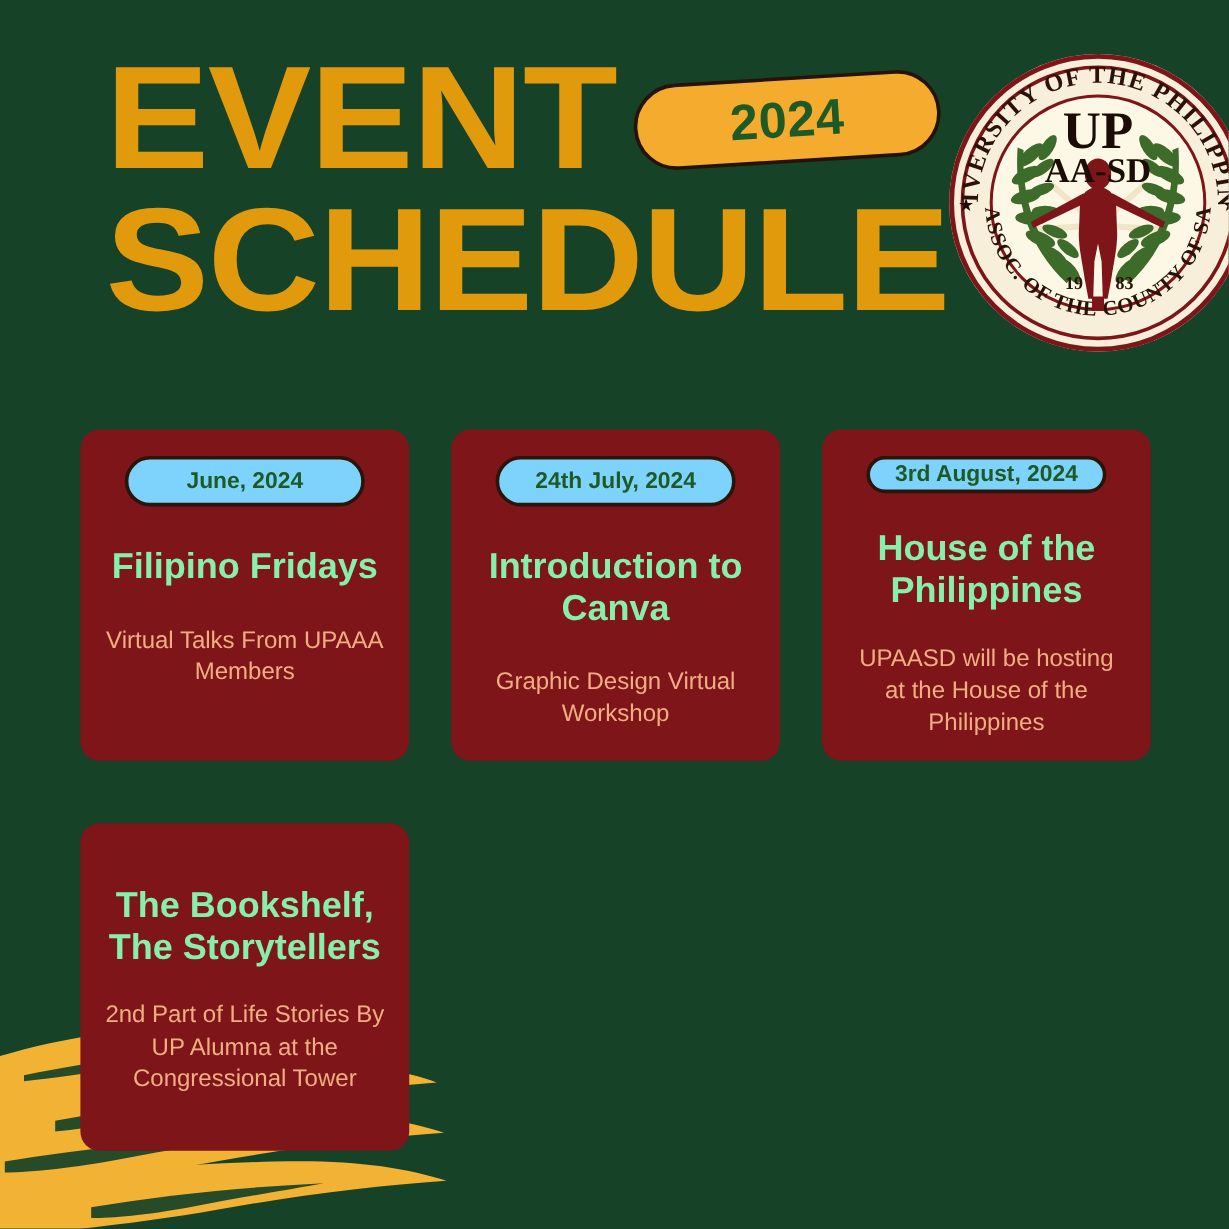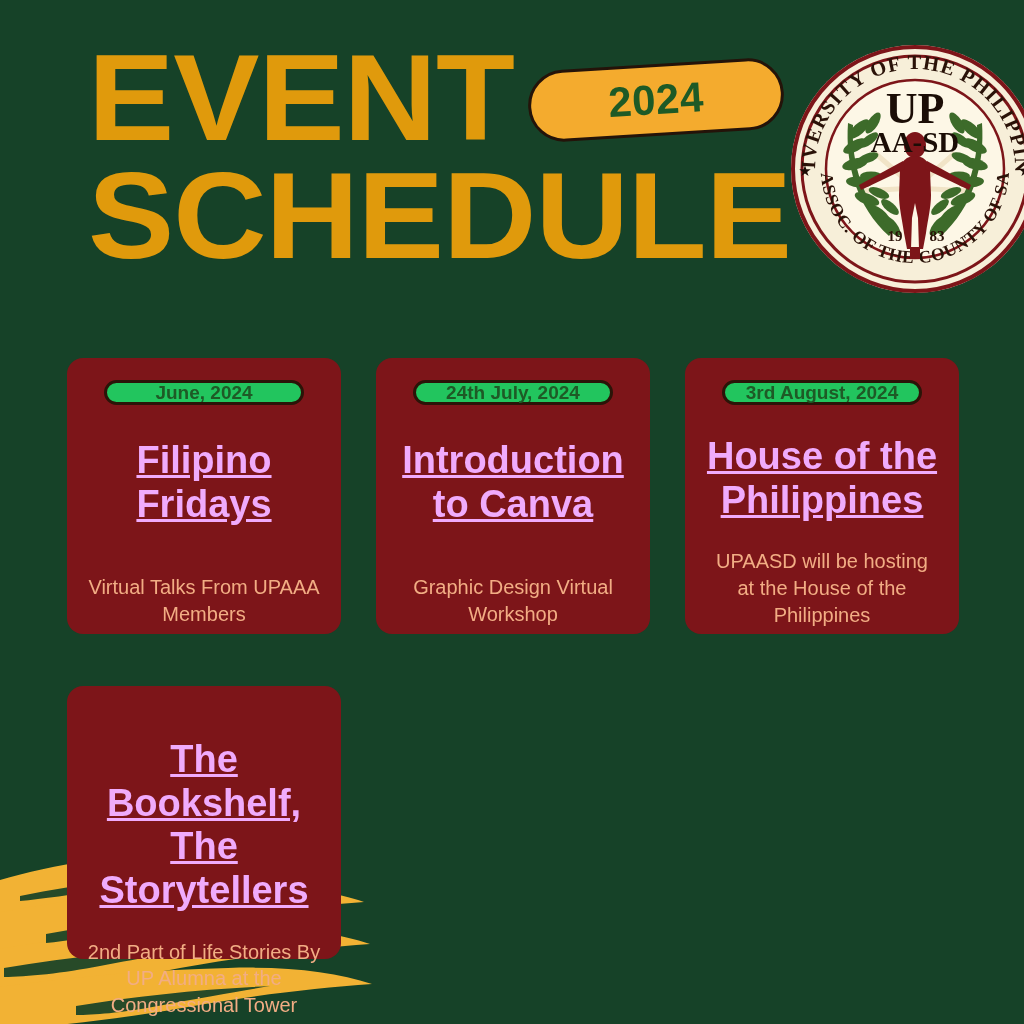--- a/index.html
+++ b/index.html
@@ -108,54 +108,53 @@
     background: #7d1519;
     border-radius: 16px;
     padding: 22px 14px 18px 14px;
     box-sizing: border-box;
     text-align: center;
     display: flex;
     flex-direction: column;
     align-items: center;
   }
   .date-pill {
-    background: #22c55e;
+    background: #7dd3fc;
     border: 3px solid #2b1408;
     border-radius: 24px;
     height: 42px;
     min-width: 200px;
     max-width: 248px;
     padding: 0 16px;
     box-sizing: border-box;
     display: flex;
     align-items: center;
     justify-content: center;
     white-space: nowrap;
   }
   .date-pill span {
     color: #1e5a26;
     font-size: 19px;
     font-weight: 700;
     line-height: 1;
   }
   .card-title {
-    color: #f0abfc;
-    font-size: 38px;
+    color: #86efac;
+    font-size: 30px;
     font-weight: 700;
     line-height: 1.15;
     margin-top: 34px;
     padding: 0 4px;
-    text-decoration: underline;
   }
   .card-desc {
     color: #f2ad84;
     font-size: 20px;
     font-weight: 400;
     line-height: 1.33;
-    margin-top: 48px;
+    margin-top: 30px;
     padding: 0 6px;
   }
   .card.row2 .card-title { margin-top: 30px; }
   .card.row2 .card-desc  { margin-top: 26px; }
 
   
   .grid { z-index: 3; }
 </style>
 </head>
 <body>

